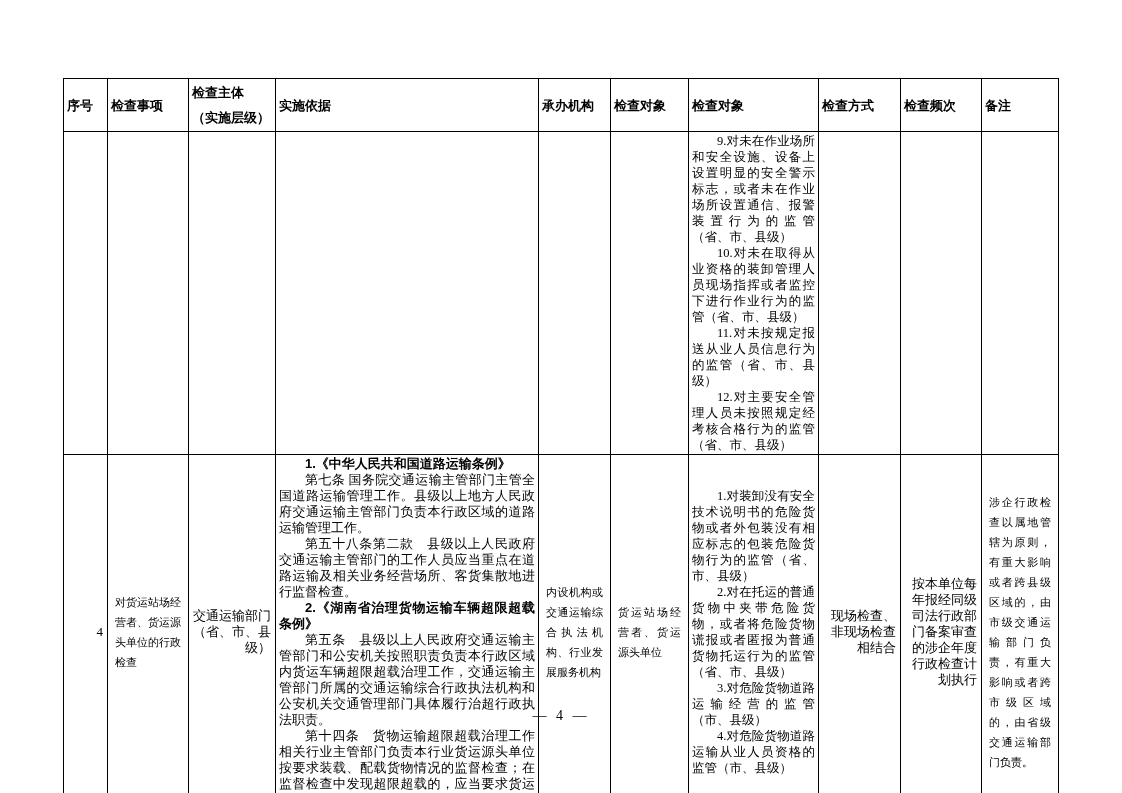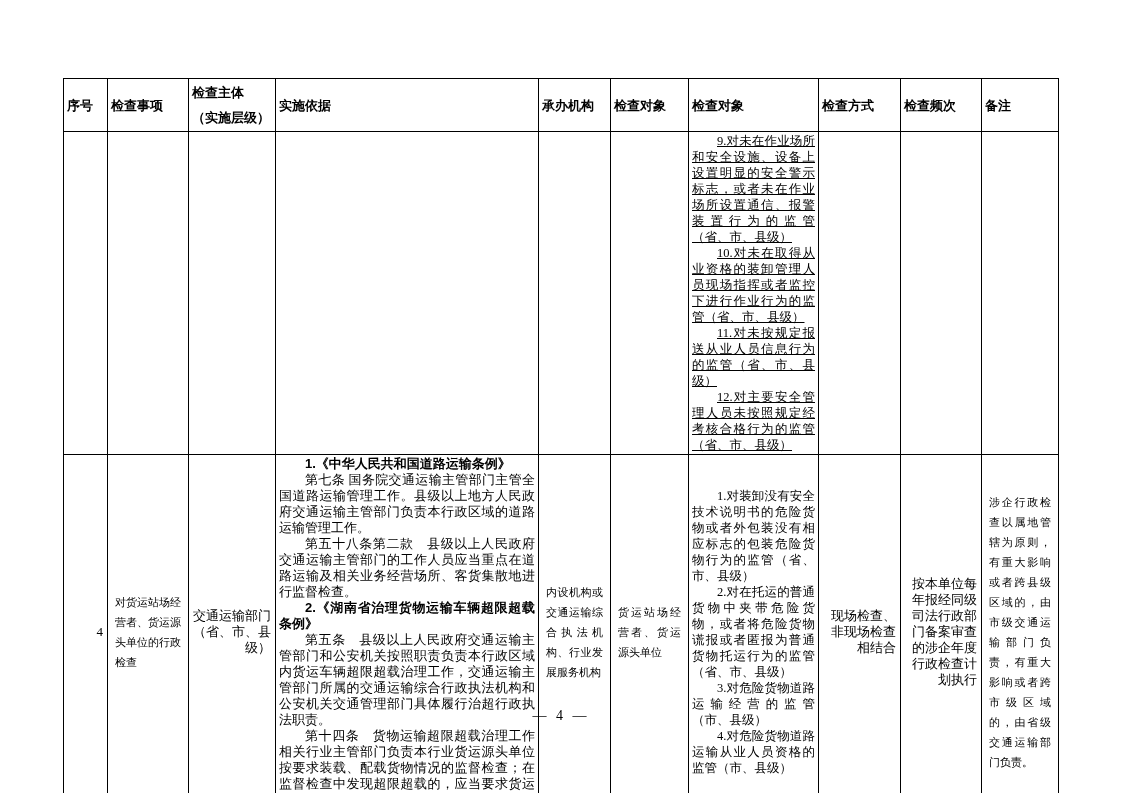--- a/index.html
+++ b/index.html
@@ -33,21 +33,21 @@
   }
   .doc-table thead th {
     height: 43px;
     font-family: "Liberation Sans", "DejaVu Sans", sans-serif;
     font-weight: bold;
     font-size: 13px;
     line-height: 25px;
     text-align: left;
     white-space: pre-line;
   }
-  tr.row-1 > td { height: 306px; text-decoration: underline; }
+  tr.row-1 > td { height: 306px; }
   tr.row-2 > td { height: 268px; }
 
   td.cell-center {
     text-align: right;
     font-size: 13px;
     line-height: 16px;
     padding: 2px 4px;
   }
   td.cell-just {
     text-align: justify;

